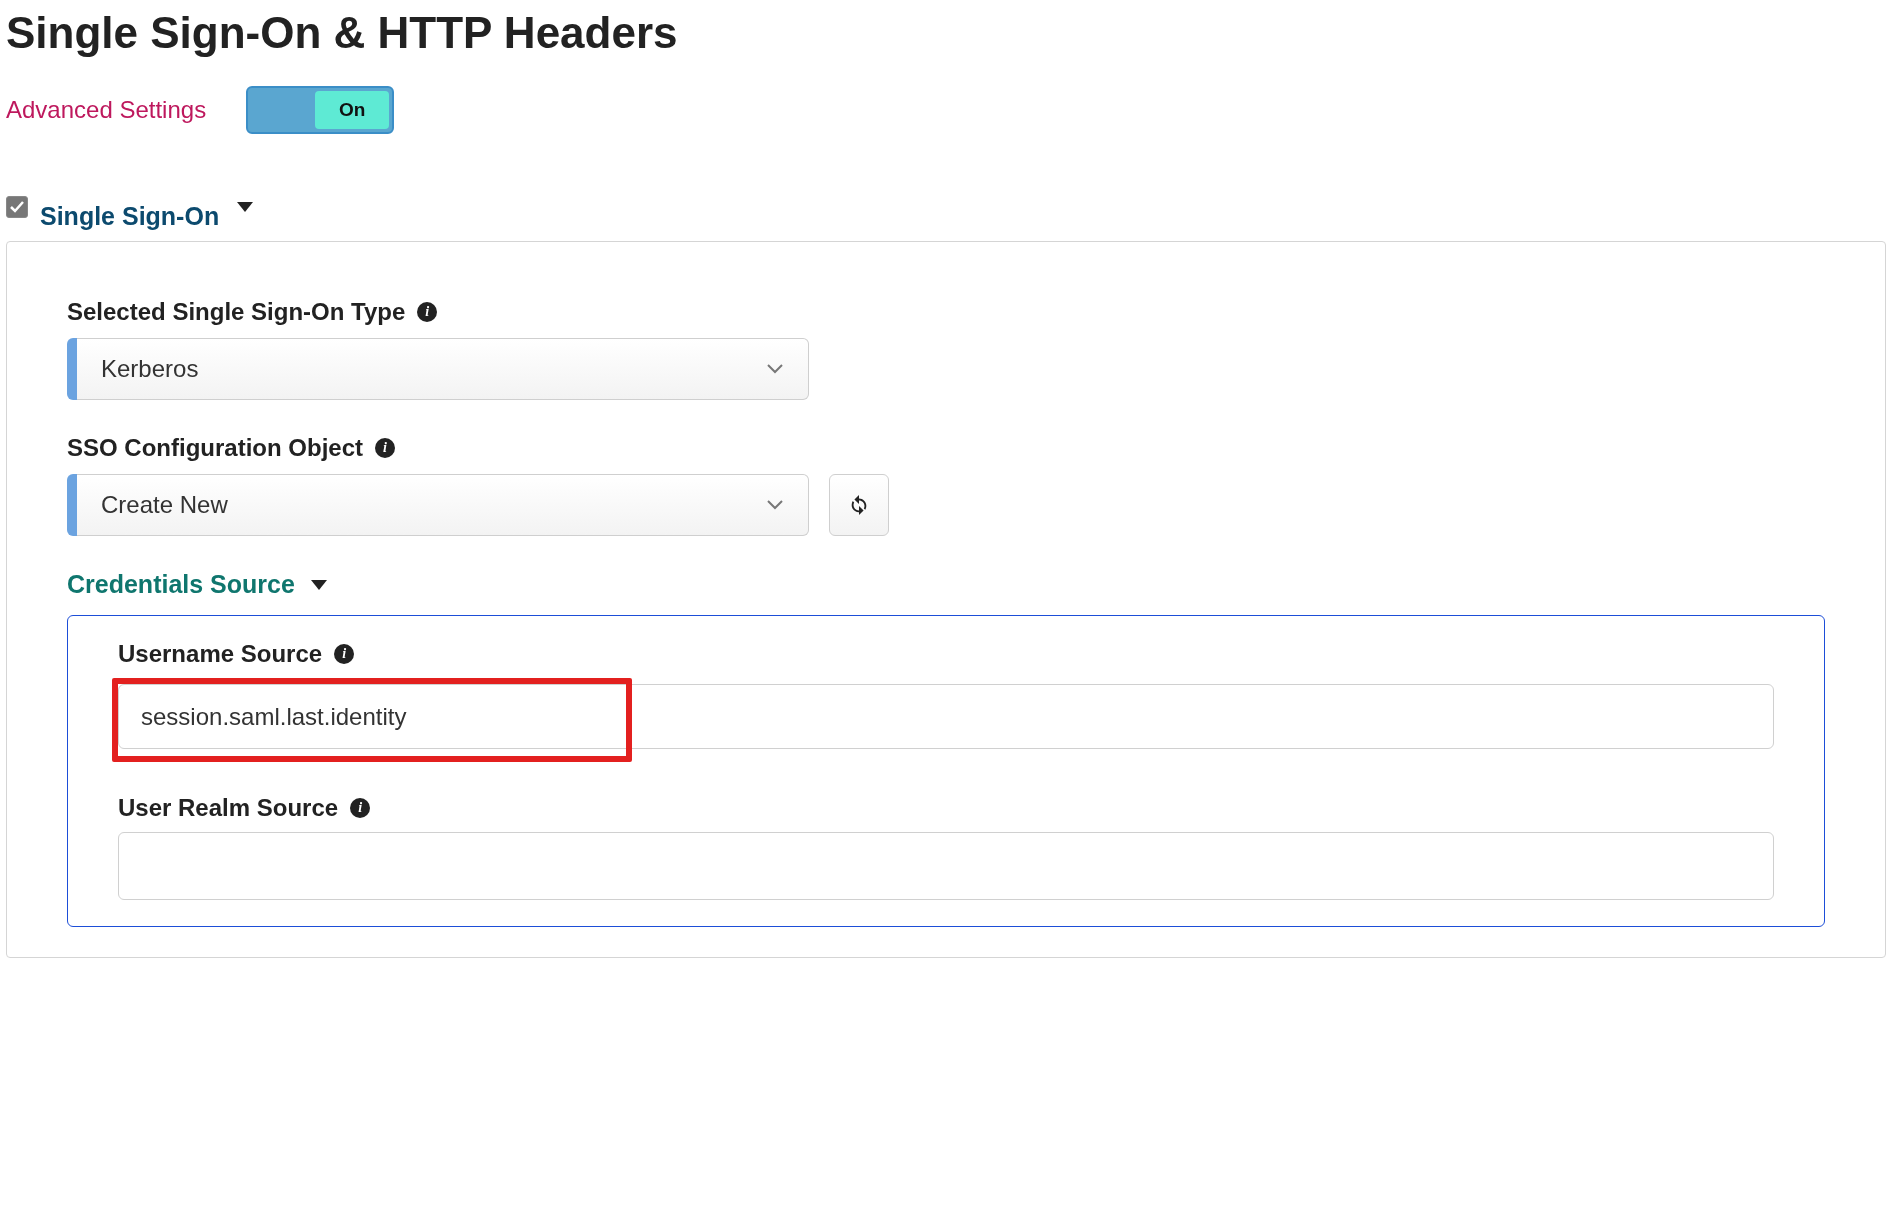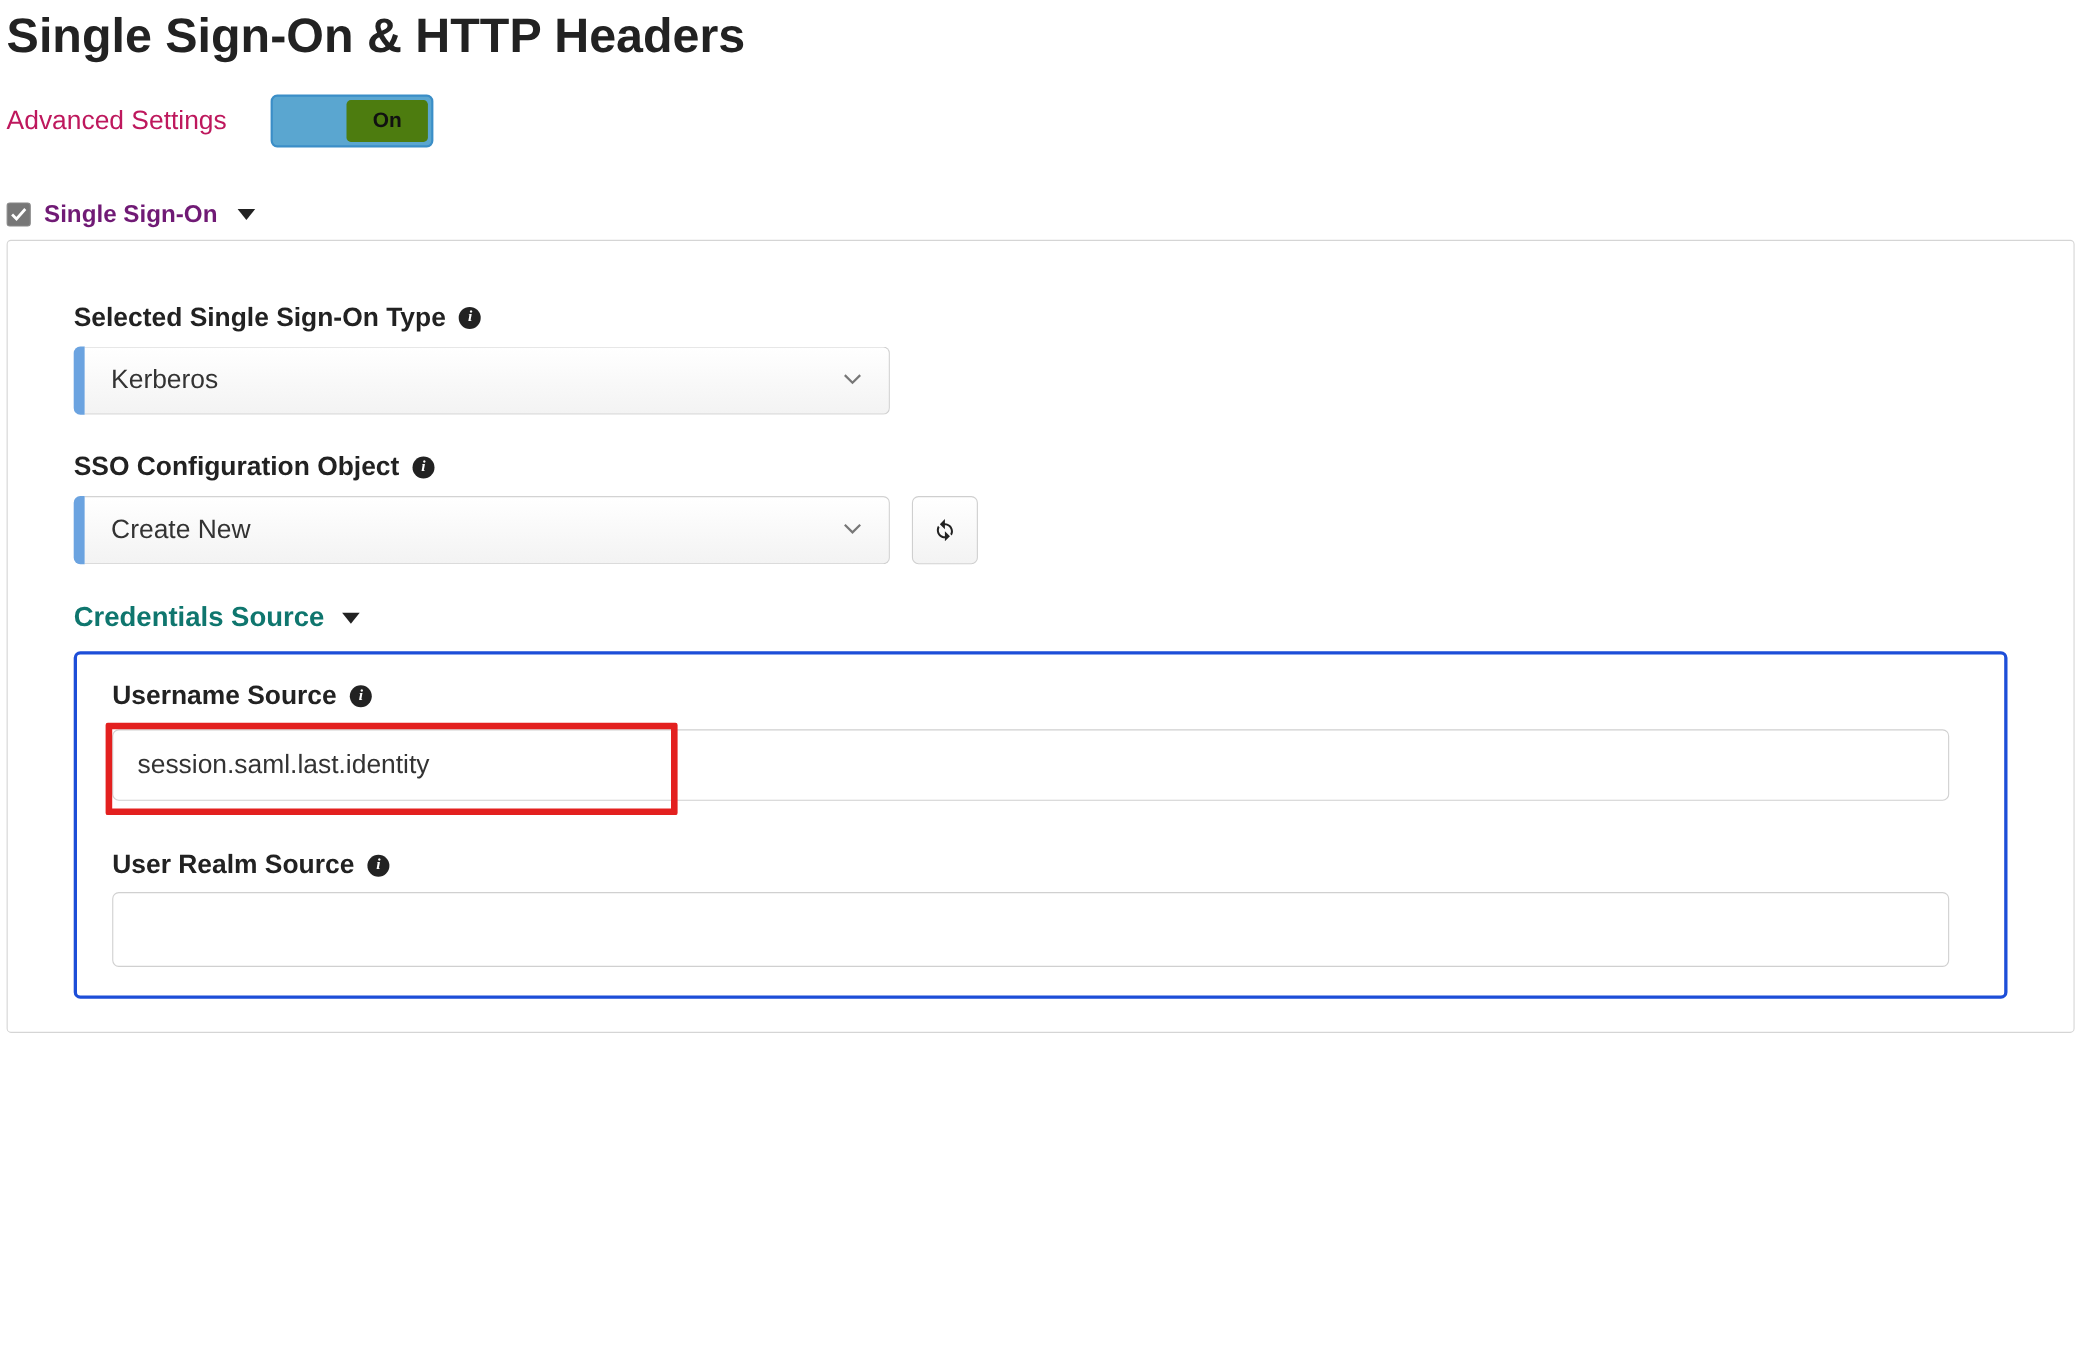--- a/index.html
+++ b/index.html
@@ -40,21 +40,21 @@
       border-radius: 6px;
       background: #5aa6d0;
       display: flex;
       align-items: center;
       justify-content: flex-end;
       cursor: pointer;
     }
     .toggle-handle {
       width: 74px;
       height: 38px;
-      background: #4d7c0f;
+      background: #5eead4;
       border-radius: 4px;
       margin-right: 3px;
       display: flex;
       align-items: center;
       justify-content: center;
       font-weight: 700;
       font-size: 19px;
       color: #111;
     }
     .section-row {
@@ -74,23 +74,24 @@
       align-items: center;
       justify-content: center;
       color: #fff;
       cursor: pointer;
     }
     .checkbox svg {
       width: 16px;
       height: 16px;
     }
     .section-title {
-      font-size: 22px;
-      font-weight: 700;
-      color: #701a75;
+      font-size: 25px;
+      font-weight: 700;
+      color: #0c4a6e;
+      margin-top: 20px;
     }
     .caret-down {
       display: inline-block;
       width: 0;
       height: 0;
       border-left: 8px solid transparent;
       border-right: 8px solid transparent;
       border-top: 10px solid #222;
       margin-left: 6px;
       vertical-align: middle;
@@ -189,23 +190,23 @@
     .sub-section-title {
       font-size: 25px;
       font-weight: 700;
       color: #0f766e;
       display: flex;
       align-items: center;
       gap: 10px;
       margin-bottom: 16px;
     }
     .sub-panel {
-      border: 3px solid #1d4ed8;
+      border: 1px solid #1d4ed8;
       border-radius: 6px;
-      padding: 14px 50px 26px 32px;
+      padding: 14px 50px 26px 50px;
     }
     .sub-field-label {
       font-size: 24px;
       font-weight: 700;
       color: #222;
       display: flex;
       align-items: center;
       gap: 12px;
       margin-bottom: 10px;
       margin-top: 10px;

